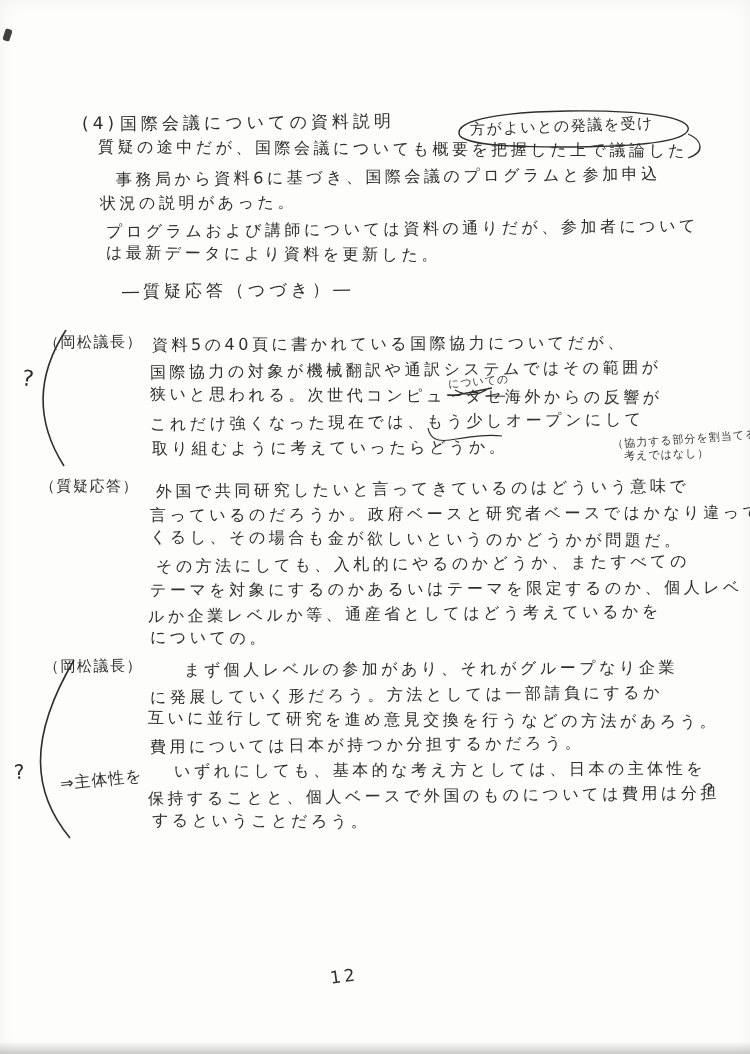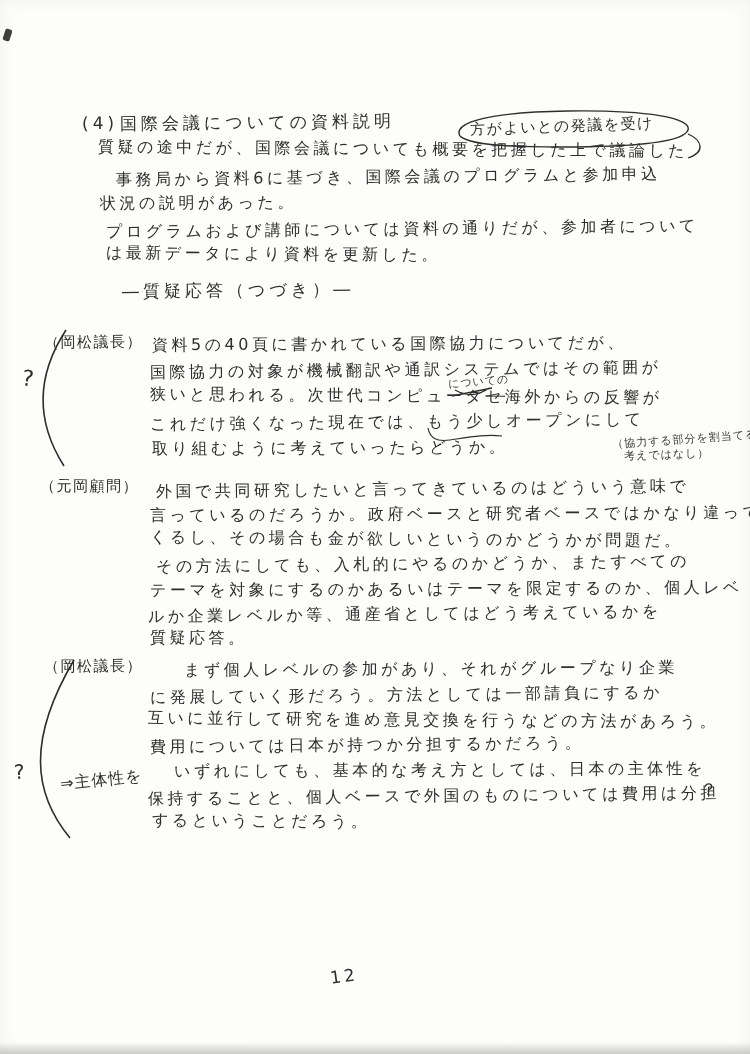--- a/index.html
+++ b/index.html
@@ -83,28 +83,28 @@
     <span>狭いと思われる。次世代コンピュータ</span>
     <span class="strike">セ</span>
     <span>海外からの反響が</span>
   </div>
   <div class="hw t11" style="left:448px;top:374px;transform:rotate(-5deg);">についての</div>
   <div class="hw t16 ra" style="left:150px;top:412px;">これだけ強くなった現在では、もう少しオープンにして</div>
   <div class="hw t16 rc" style="left:152px;top:438px;">取り組むように考えていったらどうか。</div>
   <div class="hw t11" style="left:612px;top:430px;transform:rotate(-4deg);">（協力する部分を割当てるといった</div>
   <div class="hw t11" style="left:624px;top:447px;transform:rotate(-2deg);">考えではなし）</div>
 
-  <div class="hw t15 rb" style="left:40px;top:477px;">（元岡顧問）</div>
+  <div class="hw t15 rb" style="left:40px;top:477px;">（質疑応答）</div>
   <div class="hw t16 ra" style="left:156px;top:479px;">外国で共同研究したいと言ってきているのはどういう意味で</div>
   <div class="hw t16 rc" style="left:150px;top:504px;">言っているのだろうか。政府ベースと研究者ベースではかなり違って</div>
   <div class="hw t16 rb" style="left:150px;top:529px;">くるし、その場合も金が欲しいというのかどうかが問題だ。</div>
   <div class="hw t16 ra" style="left:156px;top:554px;">その方法にしても、入札的にやるのかどうか、またすべての</div>
   <div class="hw t16 rc" style="left:150px;top:579px;">テーマを対象にするのかあるいはテーマを限定するのか、個人レベ</div>
   <div class="hw t16 ra" style="left:148px;top:604px;">ルか企業レベルか等、通産省としてはどう考えているかを</div>
-  <div class="hw t16 rb" style="left:150px;top:628px;">質疑応答。</div>
+  <div class="hw t16 rb" style="left:150px;top:628px;">についての。</div>
 
   <div class="hw t15 ra" style="left:44px;top:657px;">（岡松議長）</div>
   <div class="hw t16 rc" style="left:184px;top:659px;">まず個人レベルの参加があり、それがグループなり企業</div>
   <div class="hw t16 ra" style="left:150px;top:685px;">に発展していく形だろう。方法としては一部請負にするか</div>
   <div class="hw t16 rb" style="left:148px;top:710px;">互いに並行して研究を進め意見交換を行うなどの方法があろう。</div>
   <div class="hw t16 ra" style="left:150px;top:735px;">費用については日本が持つか分担するかだろう。</div>
   <div class="hw t16 rc" style="left:174px;top:760px;">いずれにしても、基本的な考え方としては、日本の主体性を</div>
   <div class="hw t16 ra" style="left:148px;top:786px;">保持することと、個人ベースで外国のものについては費用は分担</div>
   <div class="hw t16 rb" style="left:152px;top:811px;">するということだろう。</div>
 

